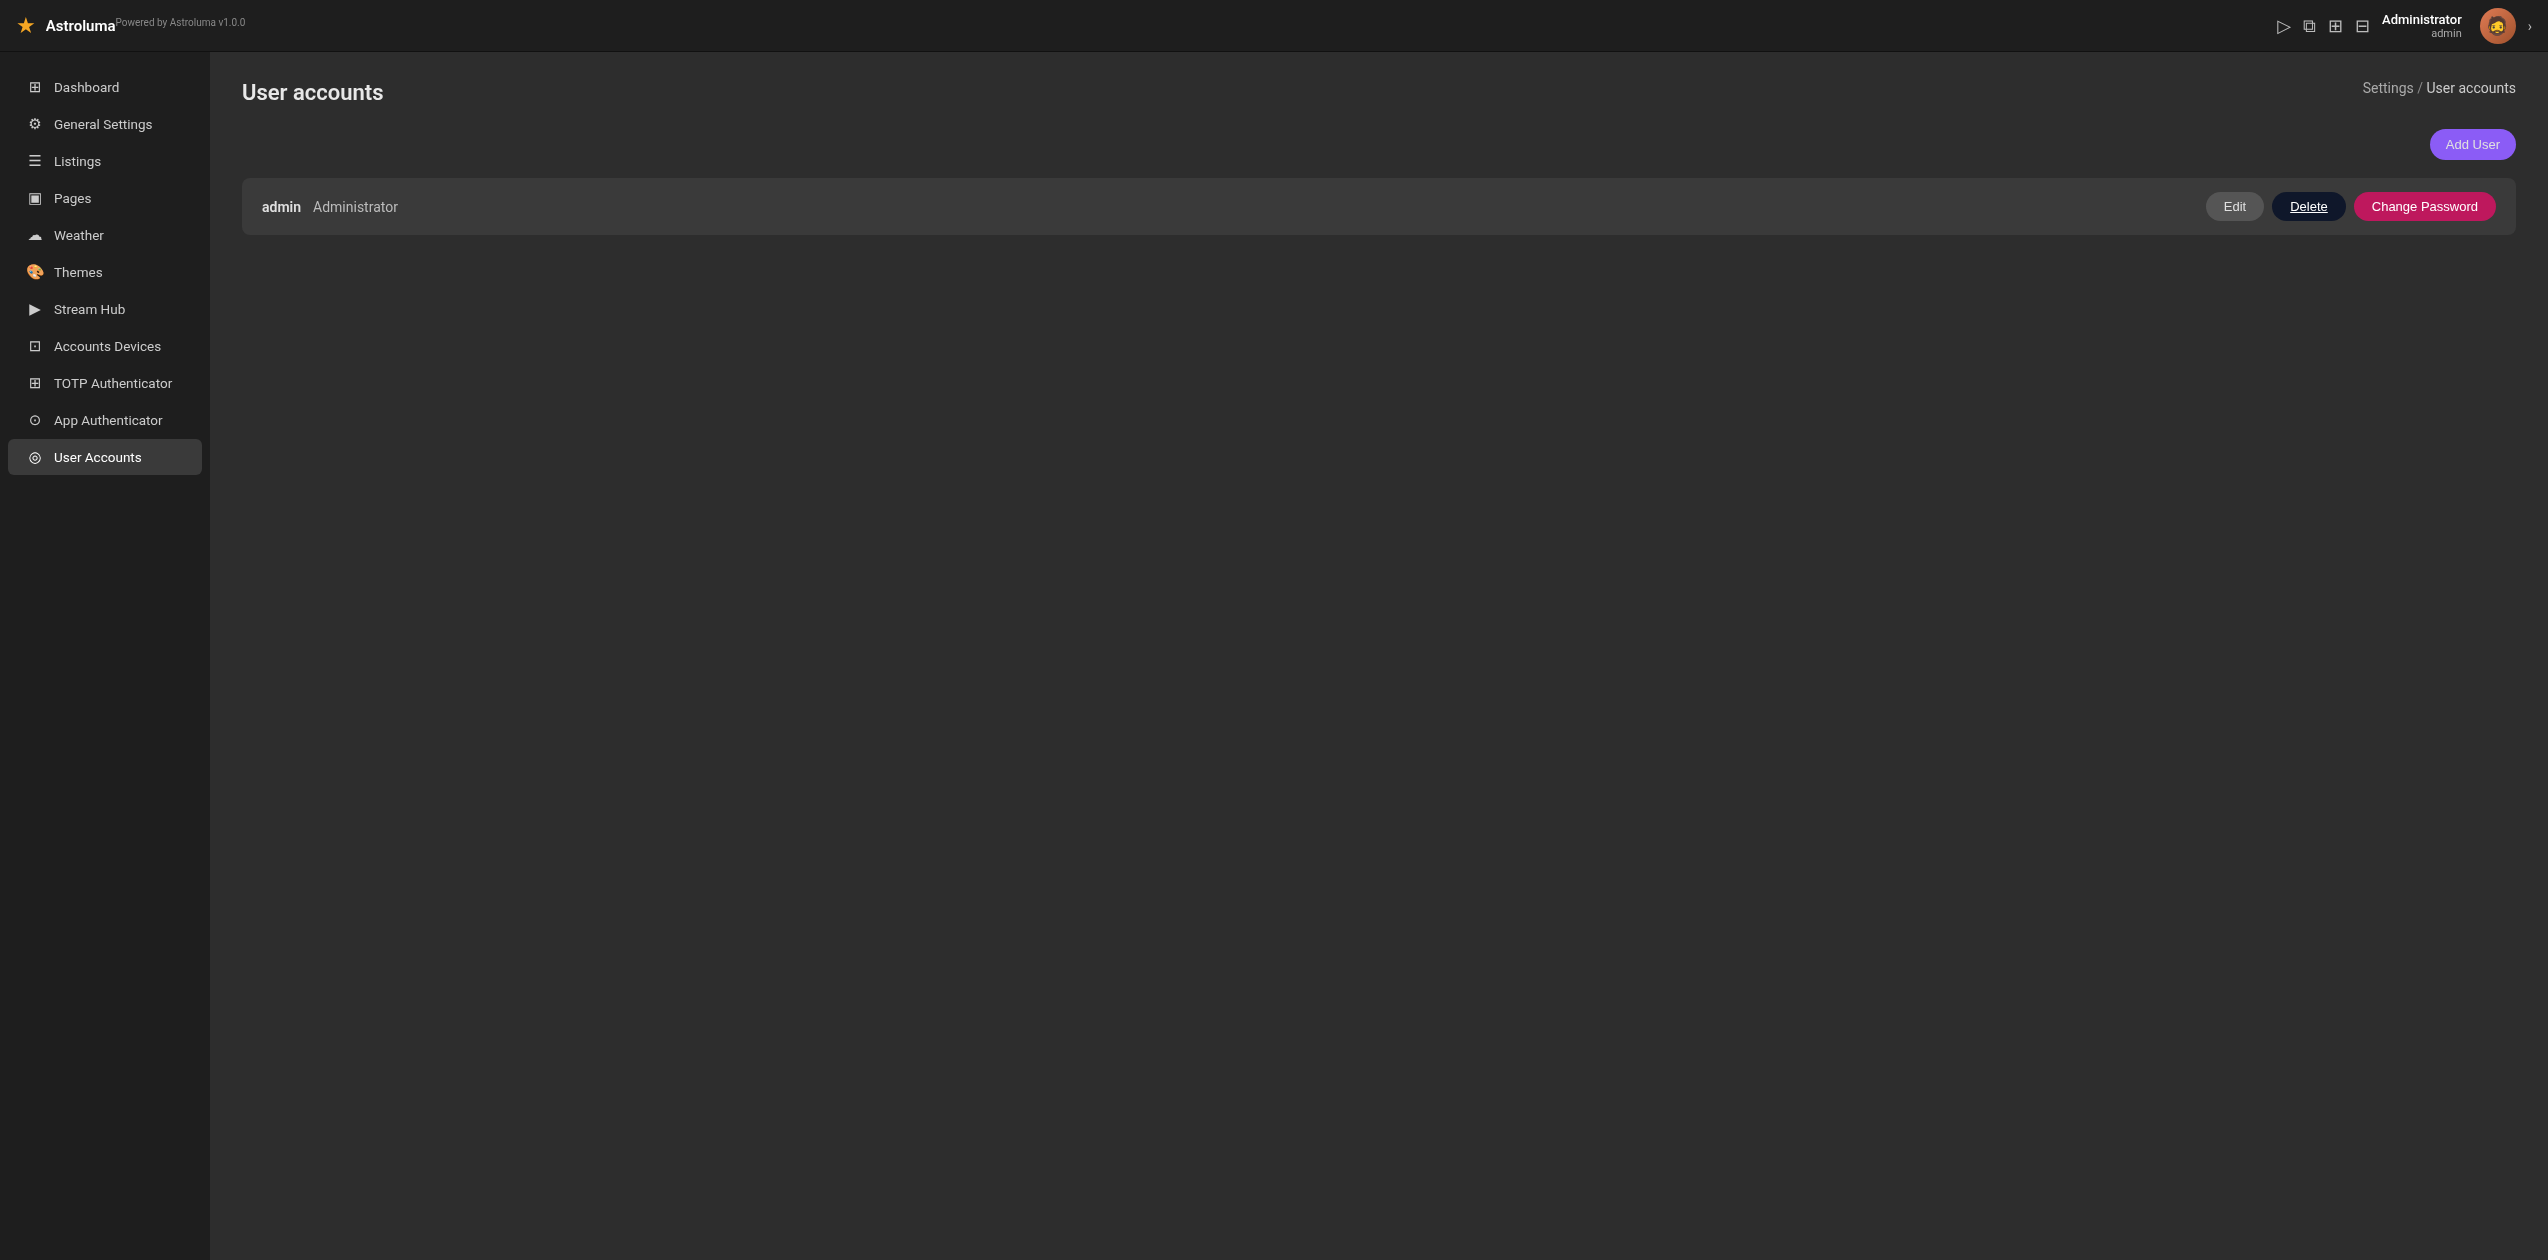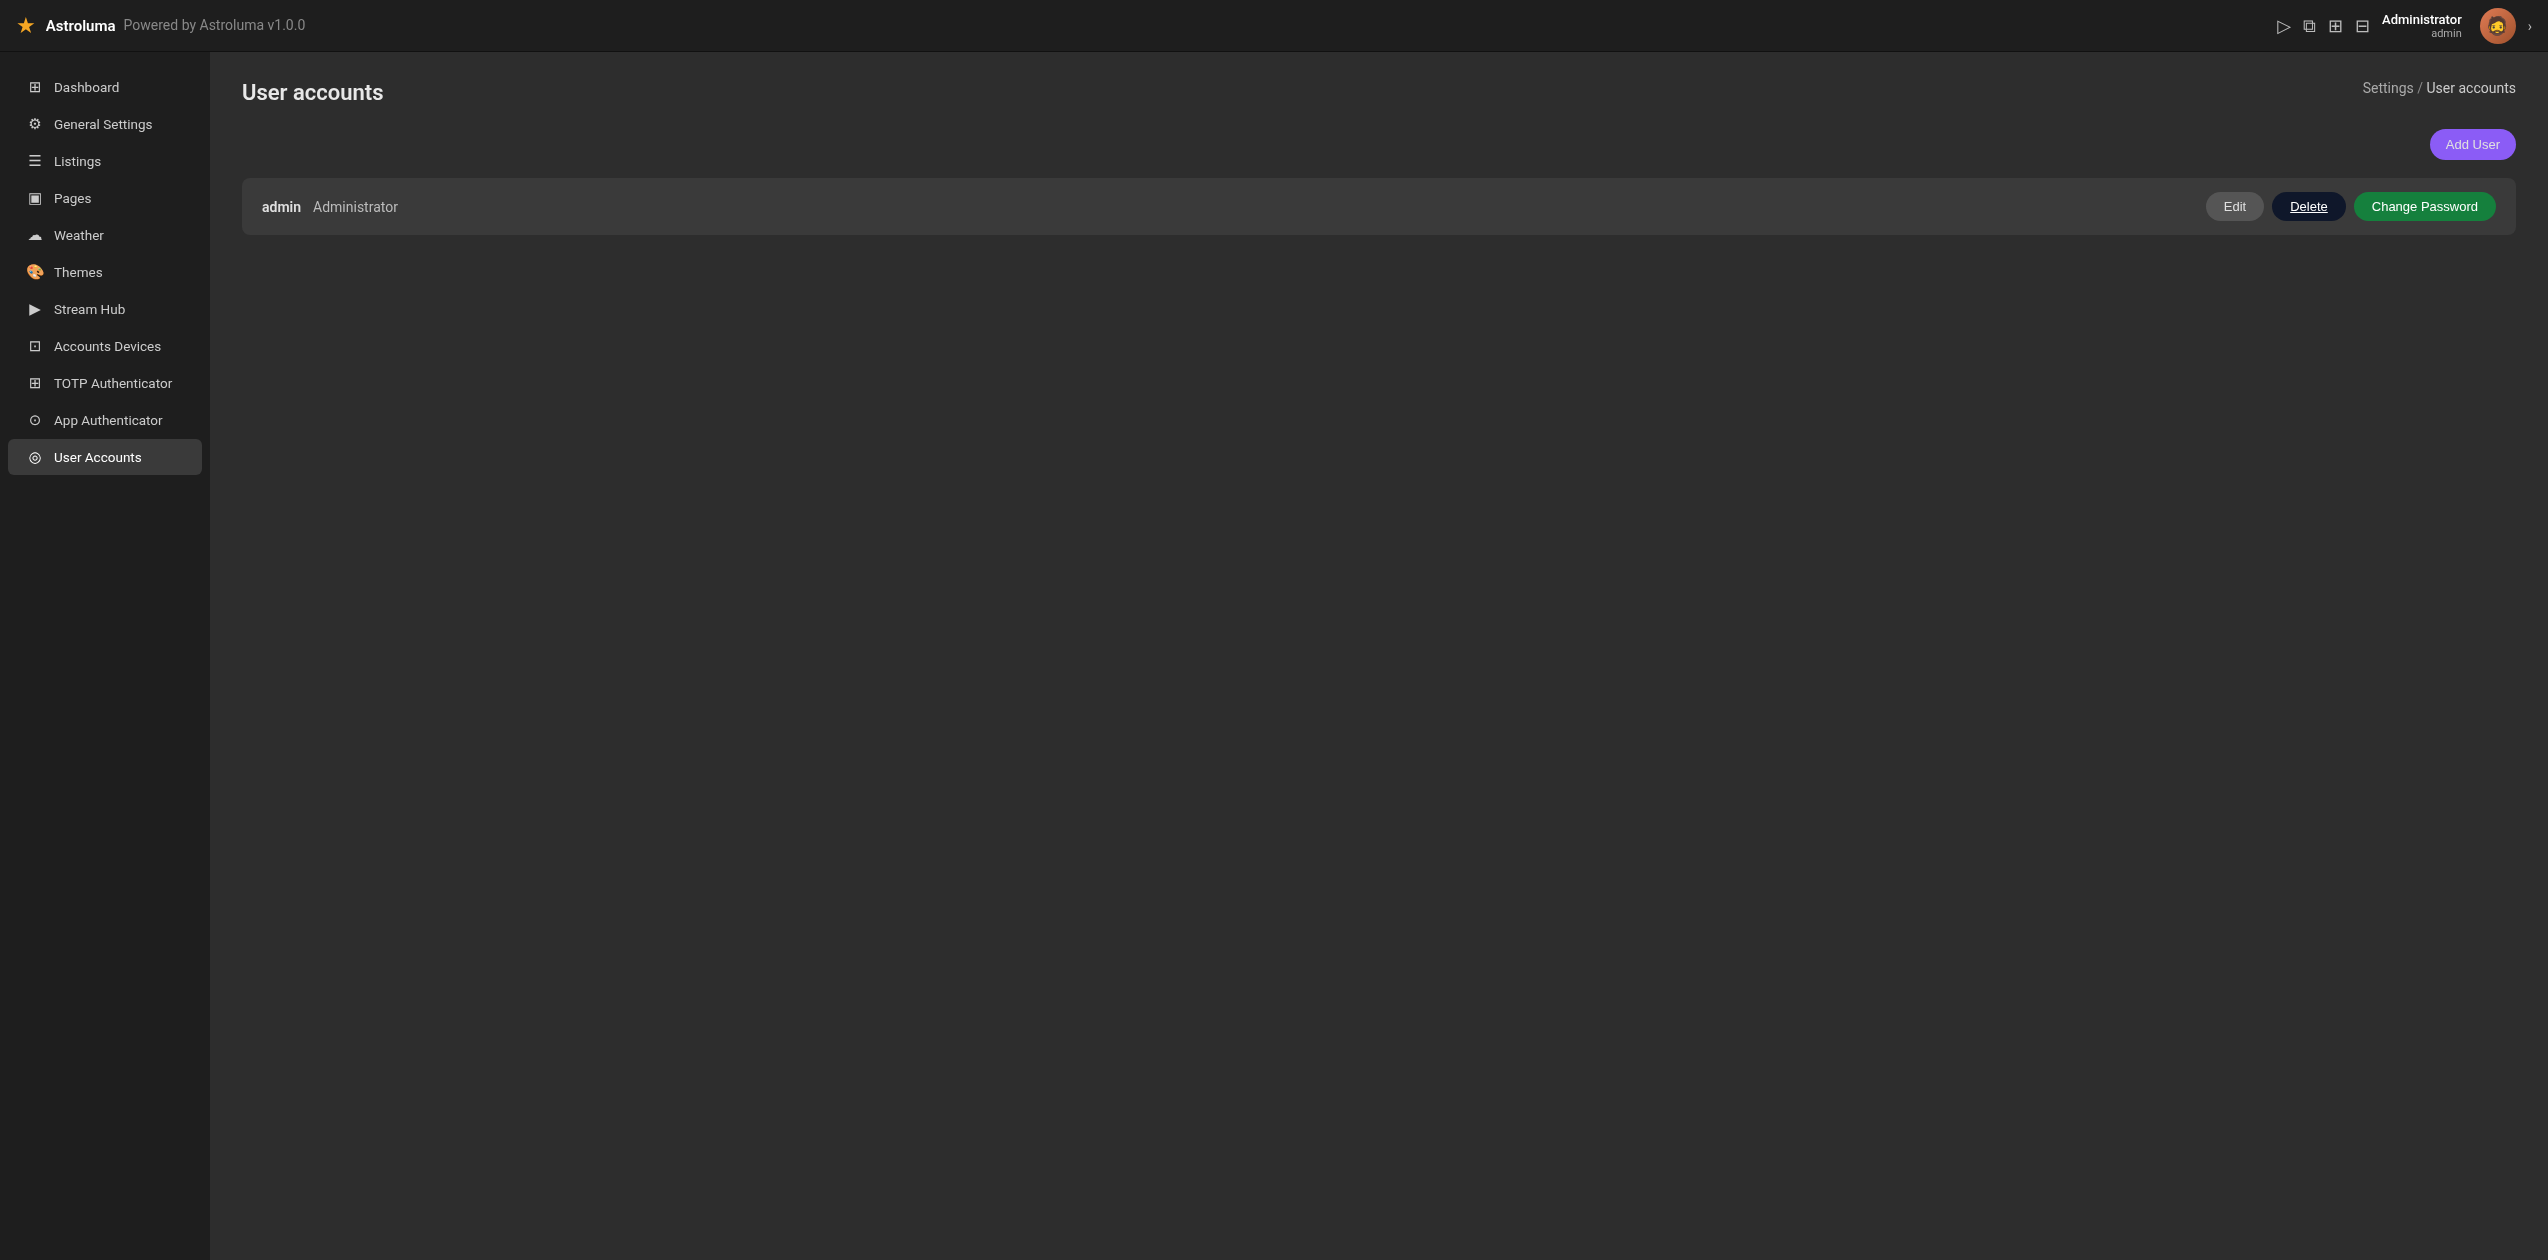--- a/index.html
+++ b/index.html
@@ -37,23 +37,22 @@
       display: flex;
       flex-direction: row;
     }
     .logo-title {
       font-size: 15px;
       font-weight: 600;
       color: #ffffff;
       line-height: 1.2;
     }
     .logo-subtitle {
-      font-size: 14px;
+      font-size: 10px;
       color: #888;
-      margin-left: 8px;
     }
     .topbar-right {
       display: flex;
       align-items: center;
       gap: 12px;
     }
     .topbar-icon {
       color: #bbb;
       font-size: 18px;
       cursor: pointer;
@@ -211,21 +210,21 @@
       background: #0f172a;
       color: #fff;
       border: none;
       padding: 7px 18px;
       border-radius: 20px;
       font-size: 13px;
       cursor: pointer;
       text-decoration: underline;
     }
     .btn-change-password {
-      background: #15803d;
+      background: #be185d;
       color: #fff;
       border: none;
       padding: 7px 18px;
       border-radius: 20px;
       font-size: 13px;
       cursor: pointer;
     }
   </style>
 </head>
 <body>

